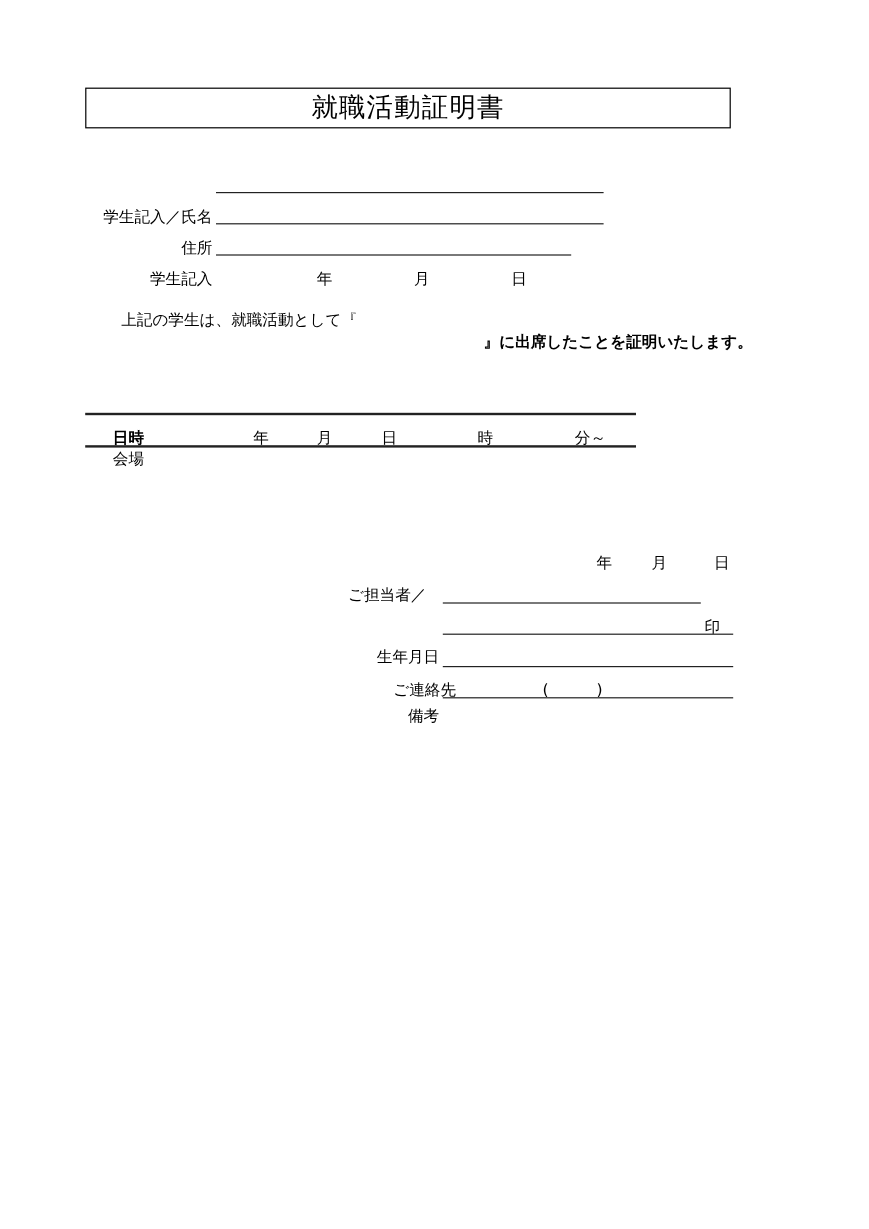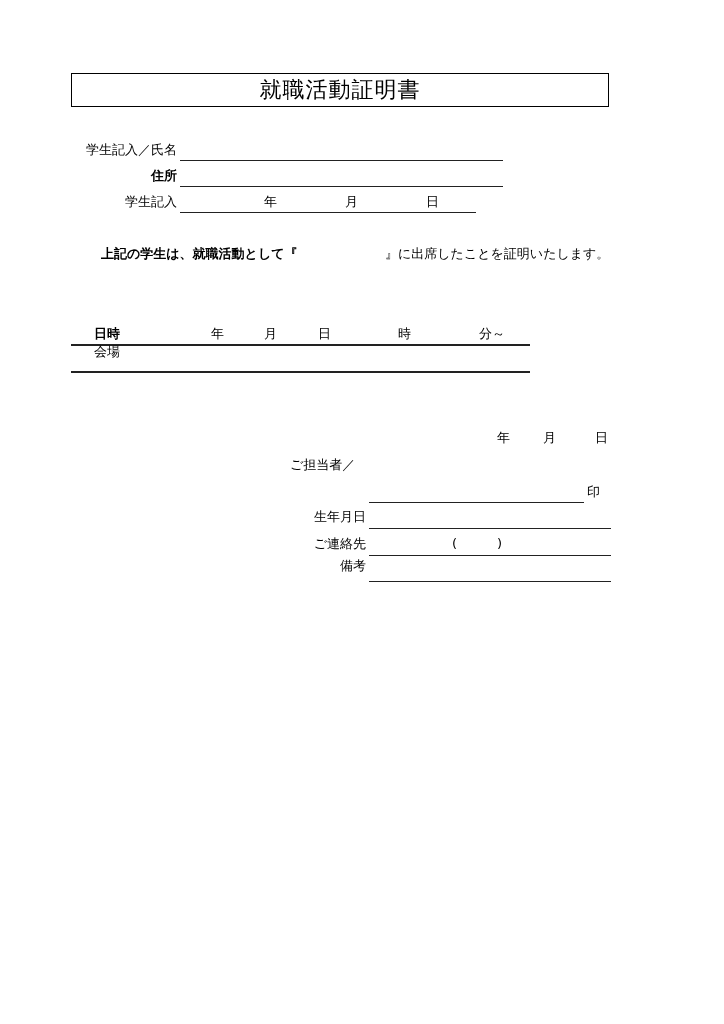--- a/index.html
+++ b/index.html
@@ -1,48 +1,48 @@
 <!DOCTYPE html>
 <html><head>
 <meta charset="utf-8">
 <style>
   html, body { margin:0; padding:0; background:#ffffff; }
   body { width:724px; height:1024px; position:relative; overflow:hidden;
          font-family: "DejaVu Sans", "Liberation Sans", sans-serif; color:#000; }
-  .abs { position:absolute; white-space:nowrap; }
+  .abs { position:absolute; white-space:nowrap;margin-top:32px; }
   .t13 { font-size:13px; line-height:16px; }
   .title-box { position:absolute; left:71px; top:73px; width:538px; height:34px;
                border:1.5px solid #000; box-sizing:border-box;
                display:flex; align-items:center; justify-content:center; }
   .title-text { font-size:22px; letter-spacing:1px; }
   .line { position:absolute; height:0; border-top:1.5px solid #222; }
   .line.thick { border-top:2px solid #222; }
   .right { text-align:right; }
 </style>
 </head>
 <body>
 
 <div class="title-box">
   <span class="title-text">就職活動証明書</span>
 </div>
 
 <span class="abs t13 right" style="left:60px; width:117px; top:142px;">学生記入／氏名</span>
 <div class="line" style="left:180px; width:323px; top:160px;"></div>
 
-<span class="abs t13 right" style="left:60px; width:117px; top:168px;font-weight:bold;">住所</span>
+<span class="abs t13 right" style="left:60px; width:117px; top:168px;">住所</span>
 <div class="line" style="left:180px; width:323px; top:186px;"></div>
 
 <span class="abs t13 right" style="left:60px; width:117px; top:194px;">学生記入</span>
 <span class="abs t13" style="left:264px; top:194px;">年</span>
 <span class="abs t13" style="left:345px; top:194px;">月</span>
 <span class="abs t13" style="left:426px; top:194px;">日</span>
 <div class="line" style="left:180px; width:296px; top:212px;"></div>
 
-<span class="abs t13" style="left:101px; top:246px;font-weight:bold;">上記の学生は、就職活動として『</span>
-<span class="abs t13" style="left:385px; top:246px;">』に出席したことを証明いたします。</span>
+<span class="abs t13" style="left:101px; top:228px;">上記の学生は、就職活動として『</span>
+<span class="abs t13" style="left:403px; top:246px;font-weight:bold;">』に出席したことを証明いたします。</span>
 
 <span class="abs t13" style="left:94px; top:326px;font-weight:bold;">日時</span>
 <span class="abs t13" style="left:211px; top:326px;">年</span>
 <span class="abs t13" style="left:264px; top:326px;">月</span>
 <span class="abs t13" style="left:318px; top:326px;">日</span>
 <span class="abs t13" style="left:398px; top:326px;">時</span>
 <span class="abs t13" style="left:479px; top:326px;">分～</span>
 <div class="line thick" style="left:71px; width:459px; top:344px;"></div>
 
 <span class="abs t13" style="left:94px; top:344px;">会場</span>
@@ -53,19 +53,19 @@
 <span class="abs t13" style="left:595px; top:430px;">日</span>
 
 <span class="abs t13" style="left:290px; top:457px;">ご担当者／</span>
 
 <span class="abs t13" style="left:587px; top:484px;">印</span>
 <div class="line" style="left:369px; width:215px; top:502px;"></div>
 
 <span class="abs t13 right" style="left:270px; width:96px; top:509px;">生年月日</span>
 <div class="line" style="left:369px; width:242px; top:528px;"></div>
 
-<span class="abs t13 right" style="left:270px; width:96px; top:536px;">ご連絡先</span>
+<span class="abs t13 right" style="left:284px; width:96px; top:536px;">ご連絡先</span>
 <span class="abs t13" style="left:452px; top:536px;">(</span>
 <span class="abs t13" style="left:497px; top:536px;">)</span>
 <div class="line" style="left:369px; width:242px; top:555px;"></div>
 
 <span class="abs t13 right" style="left:270px; width:96px; top:558px;">備考</span>
 <div class="line" style="left:369px; width:242px; top:581px;"></div>
 
 </body></html>

